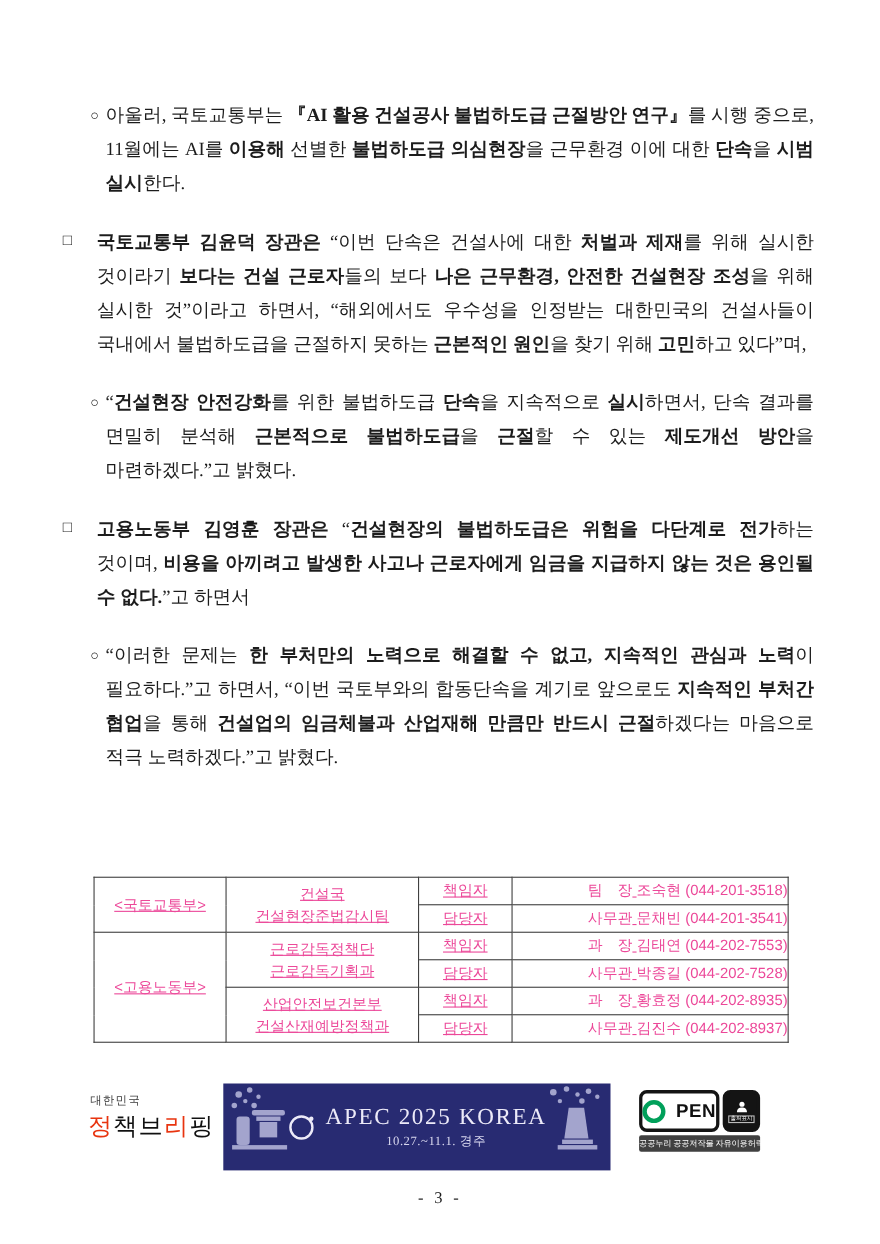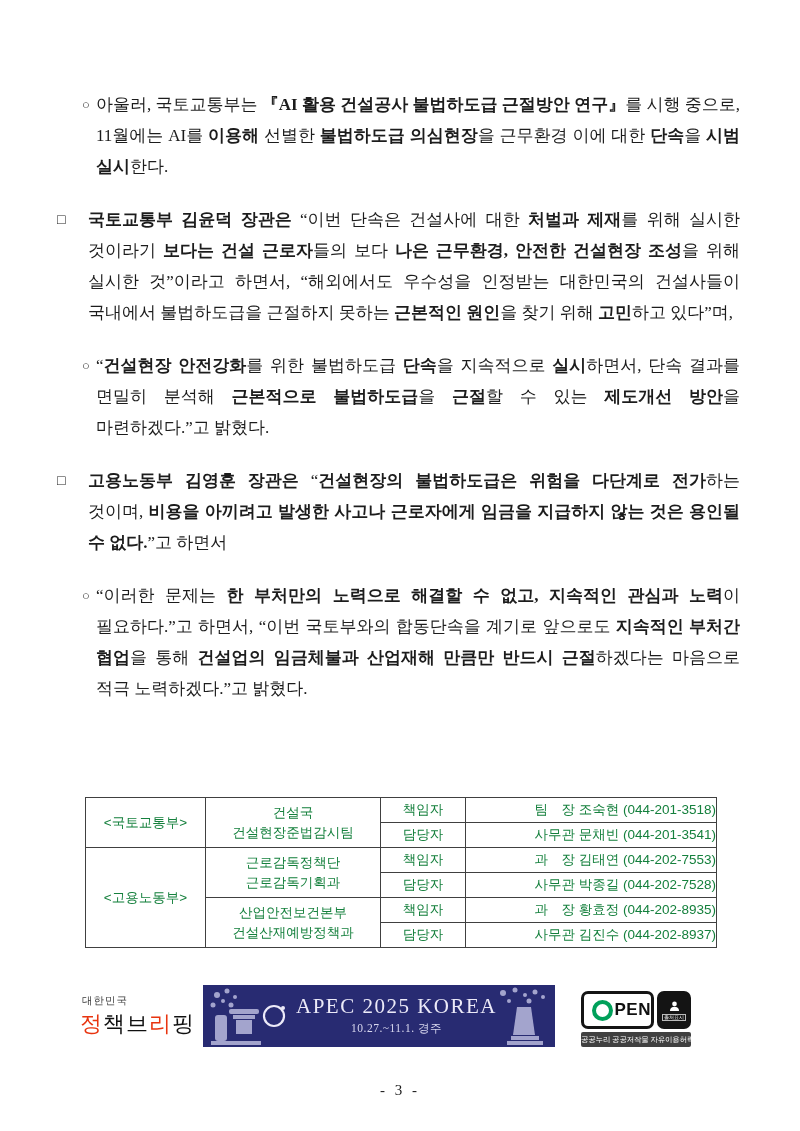--- a/index.html
+++ b/index.html
@@ -20,50 +20,50 @@
   .ci .bullet { left:82px; font-size:13px; }
   .sq .bullet { left:57px; font-size:14px; }
   .b { font-weight:bold;margin-top:41px; }
   .red { color:#e8340f; }
 
   
   .contact-table {
     position:absolute; top:797px; left:85px; width:631px;
     border-collapse:collapse; table-layout:fixed;
     font-family:"Liberation Sans","DejaVu Sans",sans-serif;
-    font-size:13.5px; color:#15803d;
+    font-size:13.5px; color:#ec4899;text-decoration:underline;
   }
   .contact-table td { border:1px solid #404040; height:24px; padding:0; text-align:center; vertical-align:middle; }
   .contact-table .cell-dept div { line-height:1.45; }
   .contact-table .cell-contact { text-align:right; }
   .cell-contact .ttl { display:inline-block; width:64px; margin-left:16px; }
   .cell-contact .per { display:inline-block; }
 
   
   .briefing { position:absolute; left:80px; top:994px; font-family:"Liberation Sans","DejaVu Sans",sans-serif; }
   .briefing-country { font-size:10.5px; color:#3a3a3a; letter-spacing:1px; margin:0 0 1px 2px;font-family:Liberation Mono, monospace; }
   .briefing-name { font-size:22px; font-weight:400; letter-spacing:1px; color:#101010; }
 
   .apec {
-    position:absolute; left:203px; top:985px; width:352px; height:62px;
+    position:absolute; left:203px; top:985px; width:352px; height:79px;
     background:#282b72; overflow:hidden;
     display:flex; align-items:center; justify-content:center;
   }
   .apec-deco { position:absolute; top:0; bottom:0; }
   .apec-deco.left { left:0; }
   .apec-deco.right { right:0; }
   .apec-center { position:relative; z-index:2; display:flex; align-items:center; gap:9px; color:#eceaf8; }
   .apec-title { font-size:21px; letter-spacing:1.5px; line-height:1; }
   .apec-sub { font-size:11.5px; margin-top:4px; text-align:center; color:#d9d8ef; letter-spacing:0.5px; }
 
   .open { position:absolute; left:581px; top:991px; width:110px; font-family:"Liberation Sans","DejaVu Sans",sans-serif; }
   .open-row { display:flex; gap:3px; }
   .open-main {
     flex:1; height:32px; border:3px solid #141414; border-radius:7px; background:#fff;
-    display:flex; align-items:center; justify-content:flex-end;
+    display:flex; align-items:center; justify-content:space-between;
   }
   .open-o { width:13px; height:13px; border:4px solid #00a05a; border-radius:50%; margin-right:2px; }
   .open-pen { font-size:17px; font-weight:800; color:#101010; letter-spacing:0.5px; }
   .open-side {
     width:28px; height:32px; border:3px solid #141414; border-radius:7px; background:#141414;
     display:flex; flex-direction:column; align-items:center; justify-content:center;
   }
   .open-src { color:#ffffff; font-size:5px; line-height:1; border:0.5px solid #bbb; padding:0 1px; margin-top:1px; }
   .open-caption {
     margin-top:3px; background:#404040; color:#ffffff; border-radius:2px;

